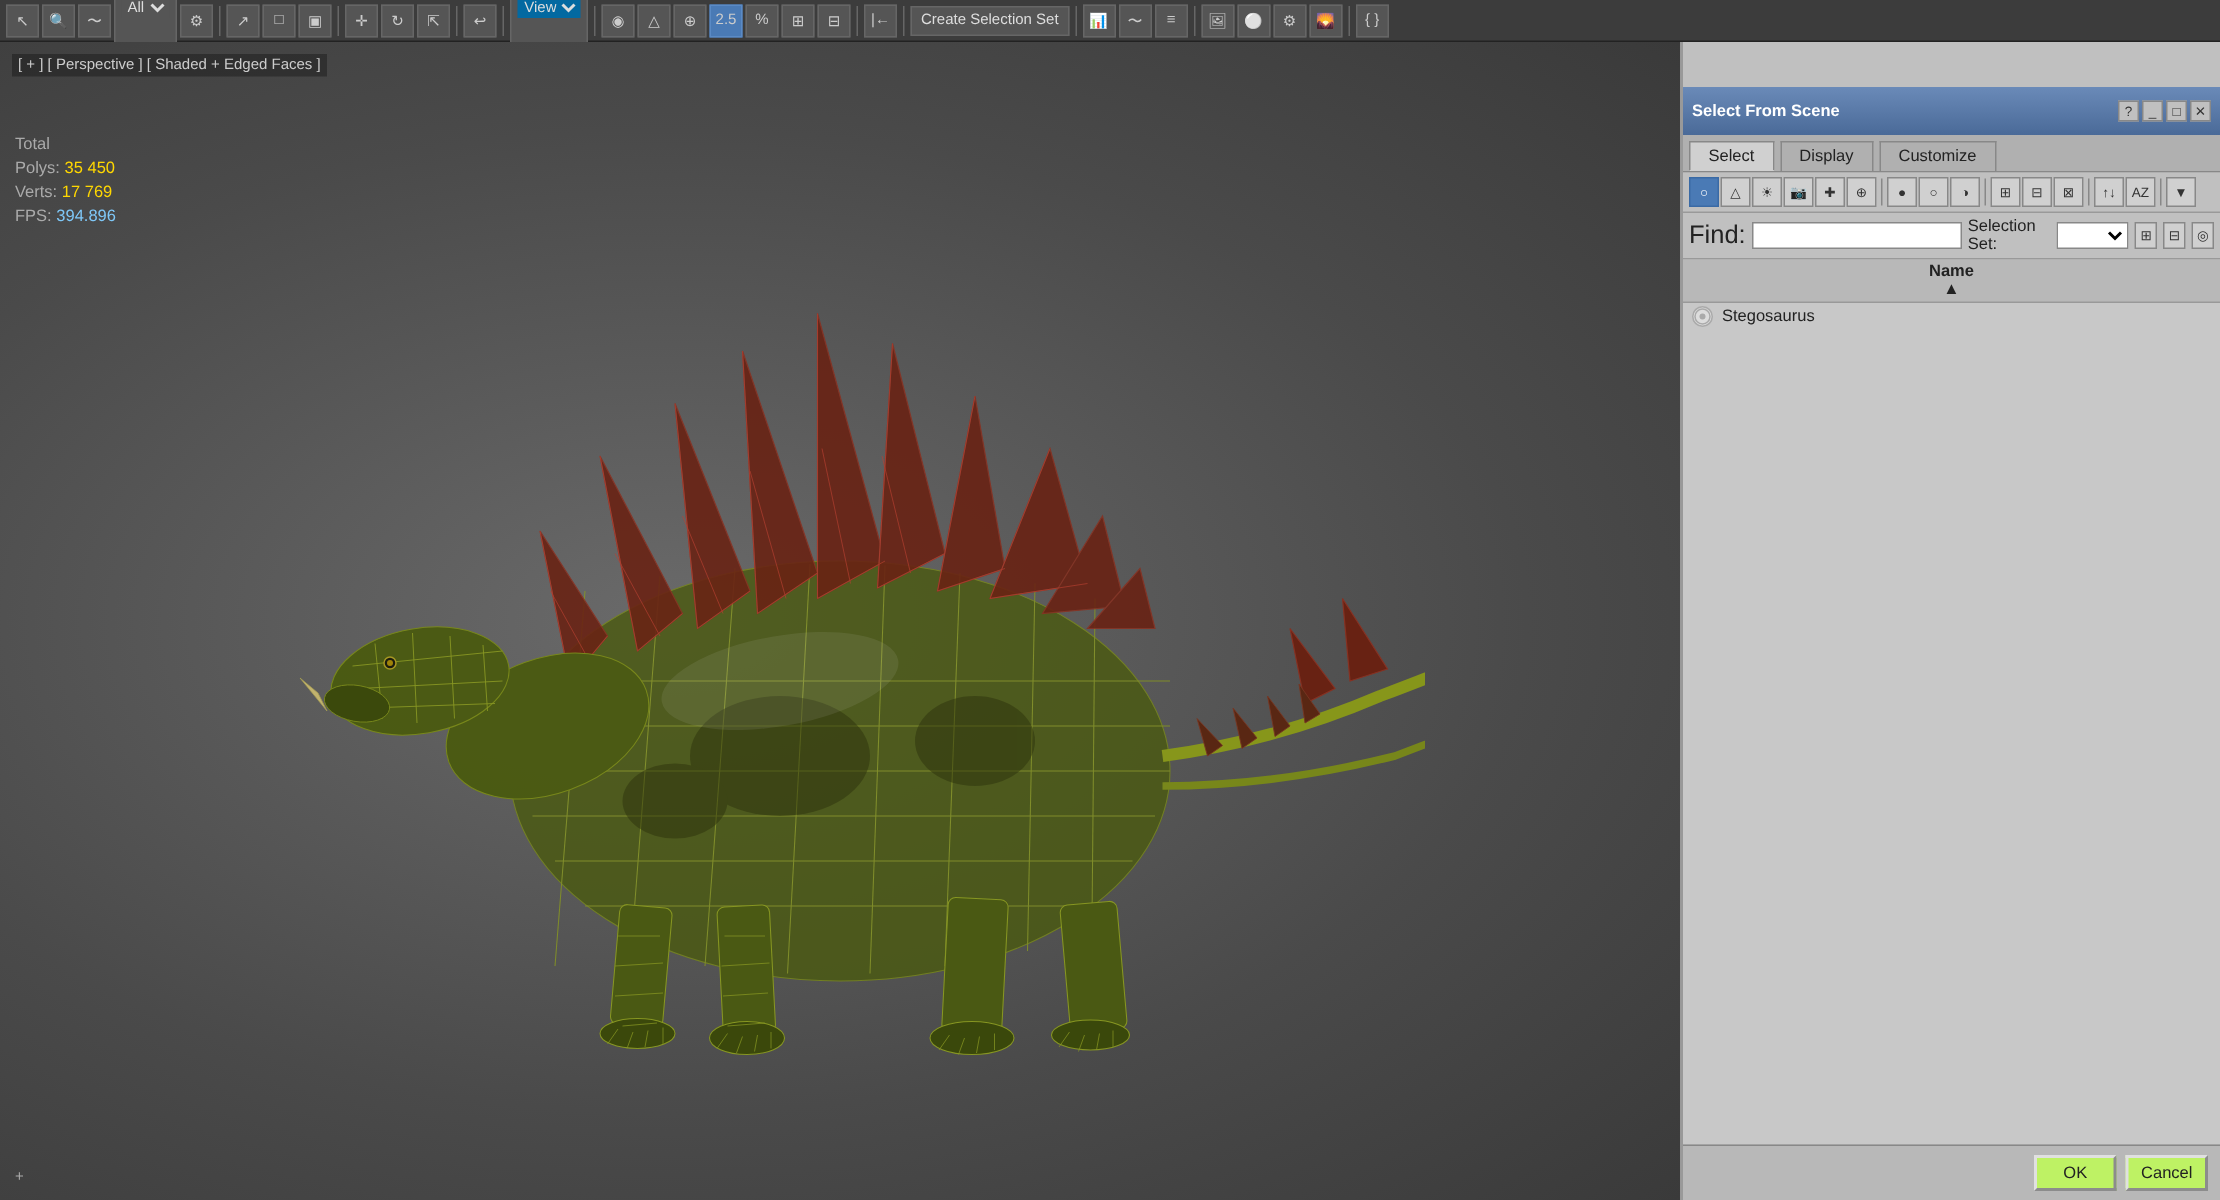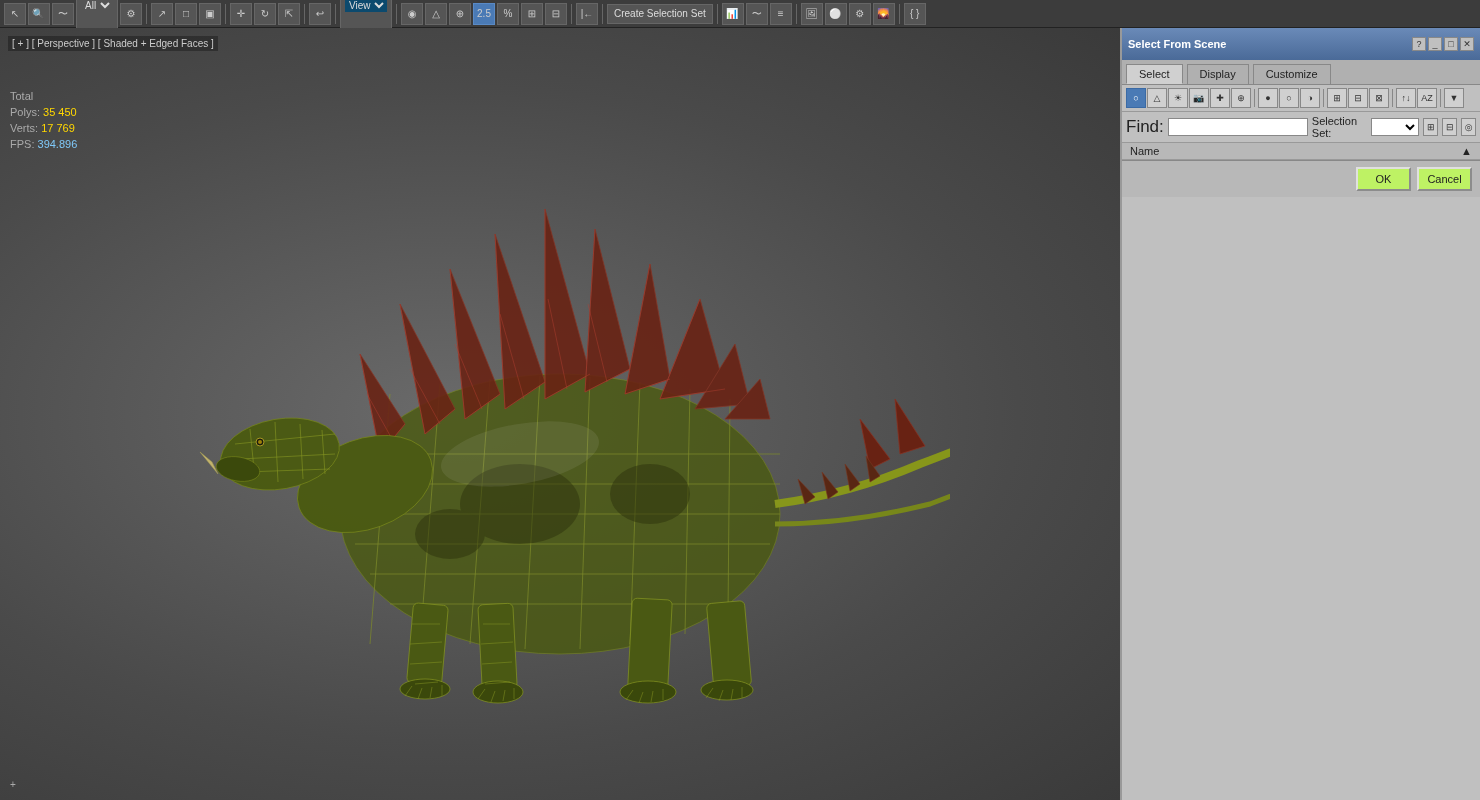--- a/index.html
+++ b/index.html
@@ -140,20 +140,21 @@
 
     
     #dialog-titlebar {
       height: 22px;
       background: linear-gradient(to bottom, #6a8ab8, #4a6a98);
       display: flex;
       align-items: center;
       justify-content: space-between;
       padding: 16px 6px;
       flex-shrink: 0;
+      margin-top: 30px;
     }
     #dialog-title {
       color: white;
       font-size: 11px;
       font-weight: bold;
     }
     .dialog-title-btn {
       width: 14px;
       height: 14px;
       background: #c0c0c0;
@@ -264,26 +265,27 @@
       color: #333;
       cursor: pointer;
     }
 
     
     #dialog-name-header {
       background: #b8b8b8;
       padding: 2px 8px;
       font-size: 11px;
       color: #222;
-      font-weight: normal;
+      font-weight: bold;
       border-bottom: 1px solid #999;
       display: flex;
       align-items: center;
       justify-content: space-between;
       flex-shrink: 0;
+      flex-direction: column;
     }
 
     
     #dialog-list {
       flex: 1;
       background: #c8c8c8;
       overflow-y: auto;
     }
     .list-item {
       display: flex;
@@ -353,21 +355,21 @@
   <div class="toolbar-btn">□</div>
   <div class="toolbar-btn">▣</div>
   <div class="toolbar-separator"></div>
   <div class="toolbar-btn">✛</div>
   <div class="toolbar-btn">↻</div>
   <div class="toolbar-btn">⇱</div>
   <div class="toolbar-separator"></div>
   <div class="toolbar-btn">↩</div>
   <div class="toolbar-separator"></div>
   <div class="toolbar-dropdown">
-    <select style="background:#0c4a6e;border:none;color:#ddd;font-size:10px;">
+    <select style="background:#0369a1;border:none;color:#ddd;font-size:10px;text-align:right;">
       <option>View</option>
     </select>
   </div>
   <div class="toolbar-separator"></div>
   <div class="toolbar-btn">◉</div>
   <div class="toolbar-btn">△</div>
   <div class="toolbar-btn">⊕</div>
   <div class="toolbar-btn active">2.5</div>
   <div class="toolbar-btn">%</div>
   <div class="toolbar-btn">⊞</div>
@@ -655,20 +657,31 @@
       <div class="sel-set-btn">⊞</div>
       <div class="sel-set-btn">⊟</div>
       <div class="sel-set-btn">◎</div>
     </div>
 
     <div id="dialog-name-header">
       <span>Name</span>
       <span>▲</span>
     </div>
 
+    <div id="dialog-list">
+      <div class="list-item">
+        <div class="list-item-icon">
+          <svg width="12" height="12" viewBox="0 0 12 12">
+            <circle cx="6" cy="6" r="5" fill="#ddd" stroke="#aaa" stroke-width="1"></circle>
+            <circle cx="6" cy="6" r="2" fill="#aaa"></circle>
+          </svg>
+        </div>
+        <span>Stegosaurus</span>
+      </div>
+    </div>
 
     <div id="dialog-bottom">
       <div class="dialog-action-btn">OK</div>
       <div class="dialog-action-btn">Cancel</div>
     </div>
 
   </div>
 </div>
 
 </body></html>

